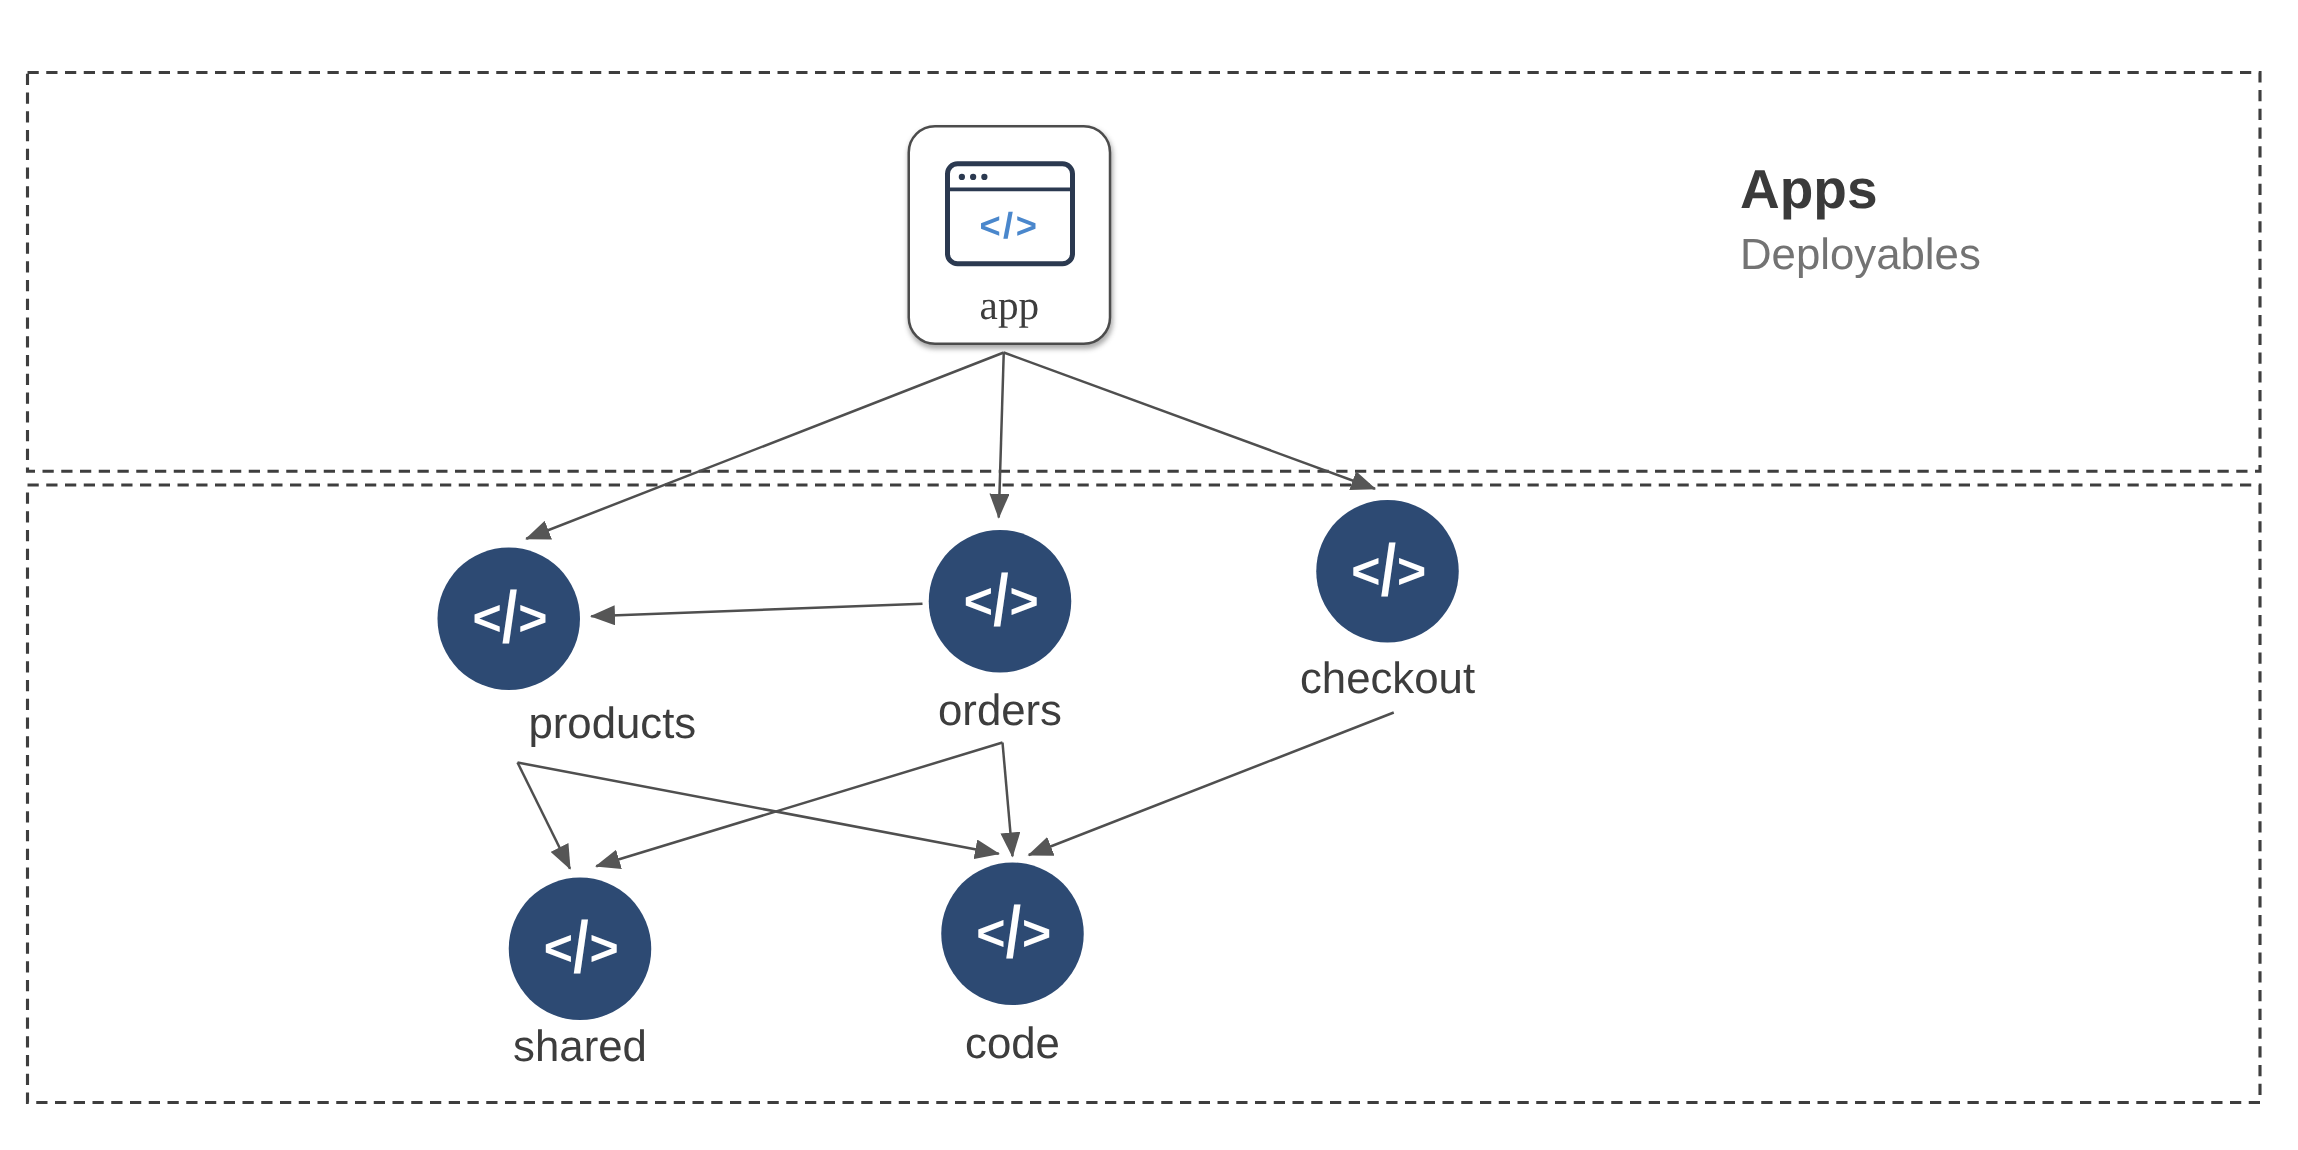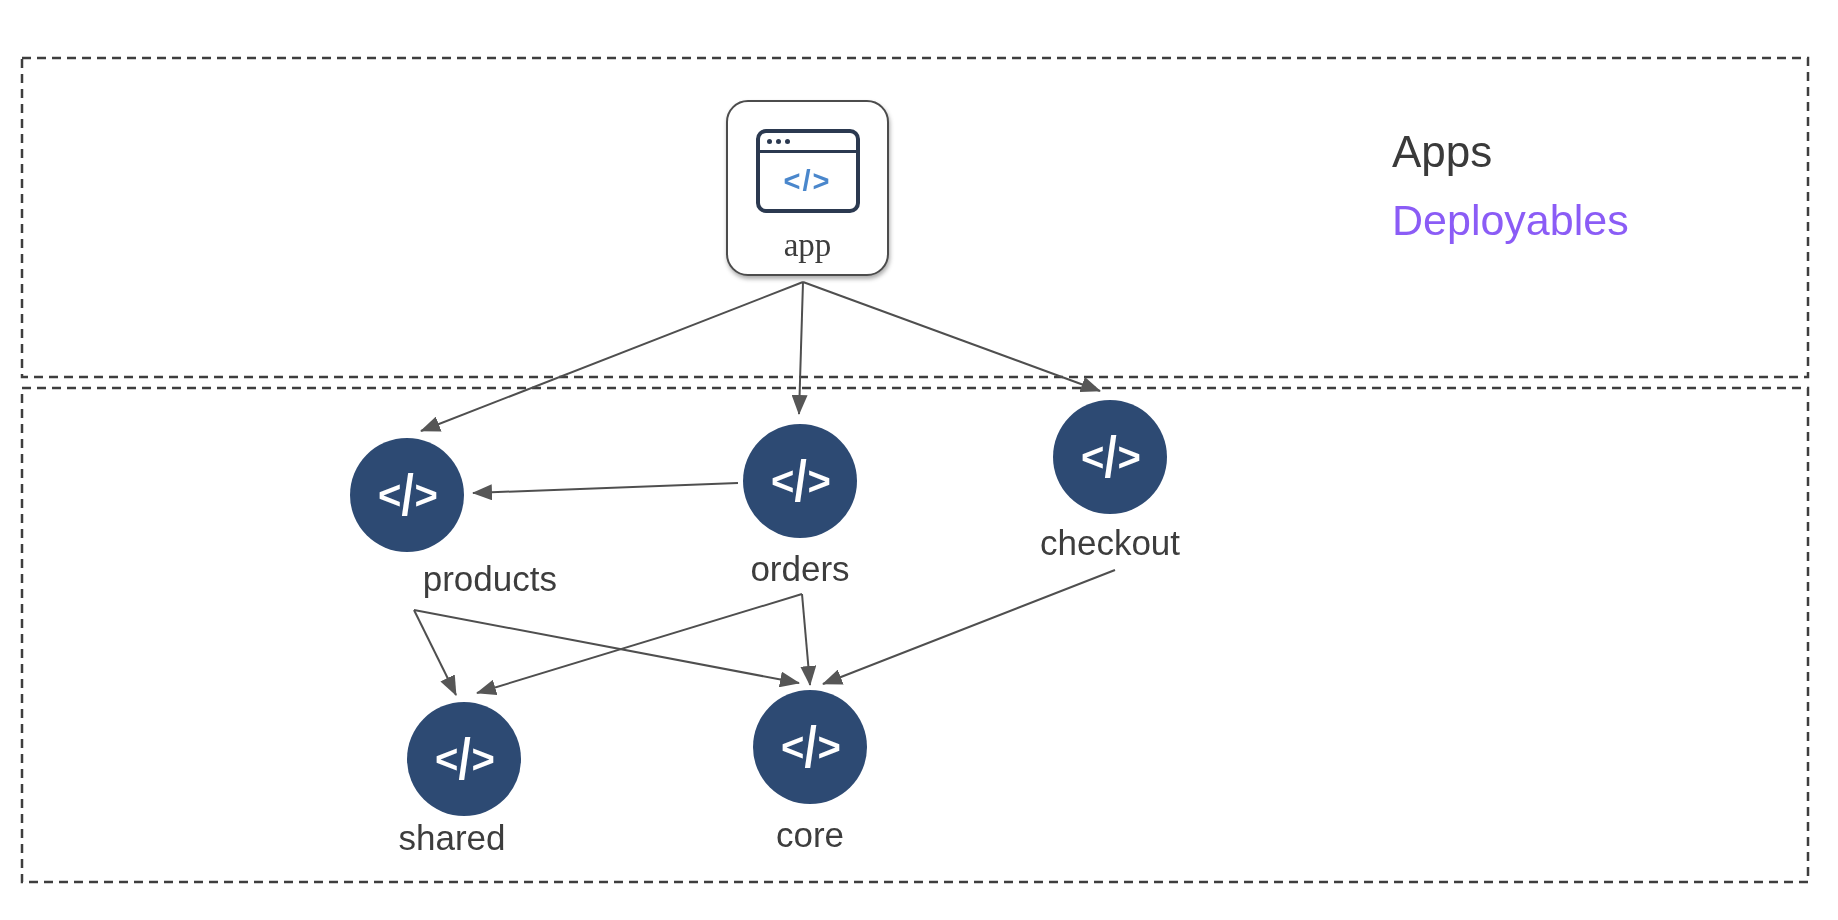--- a/index.html
+++ b/index.html
@@ -56,22 +56,22 @@
     flex:1;display:flex;align-items:center;justify-content:center;
     color:var(--icon-blue,#4a87cc);font-weight:bold;font-size:29px;
     letter-spacing:2px;
   }
   .app-label{
     margin-top:14px;font-size:33px;color:#3d3d3d;font-family:Liberation Serif, serif;
   }
 
   
   .region-label{position:absolute;z-index:3;}
-  .region-title{font-weight:normal;font-size:44px;color:#3a3a3a;line-height:1.18;}
-  .region-sub{font-size:43px;color:#8b5cf6;line-height:1.25;margin-top:16px;}
+  .region-title{font-weight:bold;font-size:44px;color:#3a3a3a;line-height:1.18;}
+  .region-sub{font-size:35px;color:#737373;line-height:1.25;margin-top:4px;}
   #apps-label{left:1392px;top:126px;}
   #libs-label{left:1392px;top:514px;}
 </style>
 </head>
 <body>
 
 <div id="canvas">
   <svg id="edges-svg">
       <defs>
         <marker id="arrow" markerUnits="userSpaceOnUse" markerWidth="22" markerHeight="16" refX="19" refY="8" orient="auto">
@@ -117,27 +117,27 @@
       <div class="lib-node" style="left: 0px; top: 0px;">
         <div class="lib-circle" style="position: absolute; left: 1053px; top: 400px; width: 114px; height: 114px;">
           <span class="code-glyph">&lt;<span class="slash">/</span>&gt;</span>
         </div>
         <div class="lib-label" style="left: 960px; top: 523px;">checkout</div>
       </div>
       <div class="lib-node" style="left: 0px; top: 0px;">
         <div class="lib-circle" style="position: absolute; left: 407px; top: 702px; width: 114px; height: 114px;">
           <span class="code-glyph">&lt;<span class="slash">/</span>&gt;</span>
         </div>
-        <div class="lib-label" style="left: 302px; top: 818px;">shared</div>
+        <div class="lib-label" style="left: 314px; top: 818px;">shared</div>
       </div>
       <div class="lib-node" style="left: 0px; top: 0px;">
         <div class="lib-circle" style="position: absolute; left: 753px; top: 690px; width: 114px; height: 114px;">
           <span class="code-glyph">&lt;<span class="slash">/</span>&gt;</span>
         </div>
-        <div class="lib-label" style="left: 660px; top: 815px;">core</div>
+        <div class="lib-label" style="left: 660px; top: 815px;">code</div>
       </div>
     </div>
 
   <div class="region-label" id="apps-label">
     <div class="region-title">Apps</div>
     <div class="region-sub">Deployables</div>
   </div>
 
   <div class="region-label" id="libs-label">
   </div>

